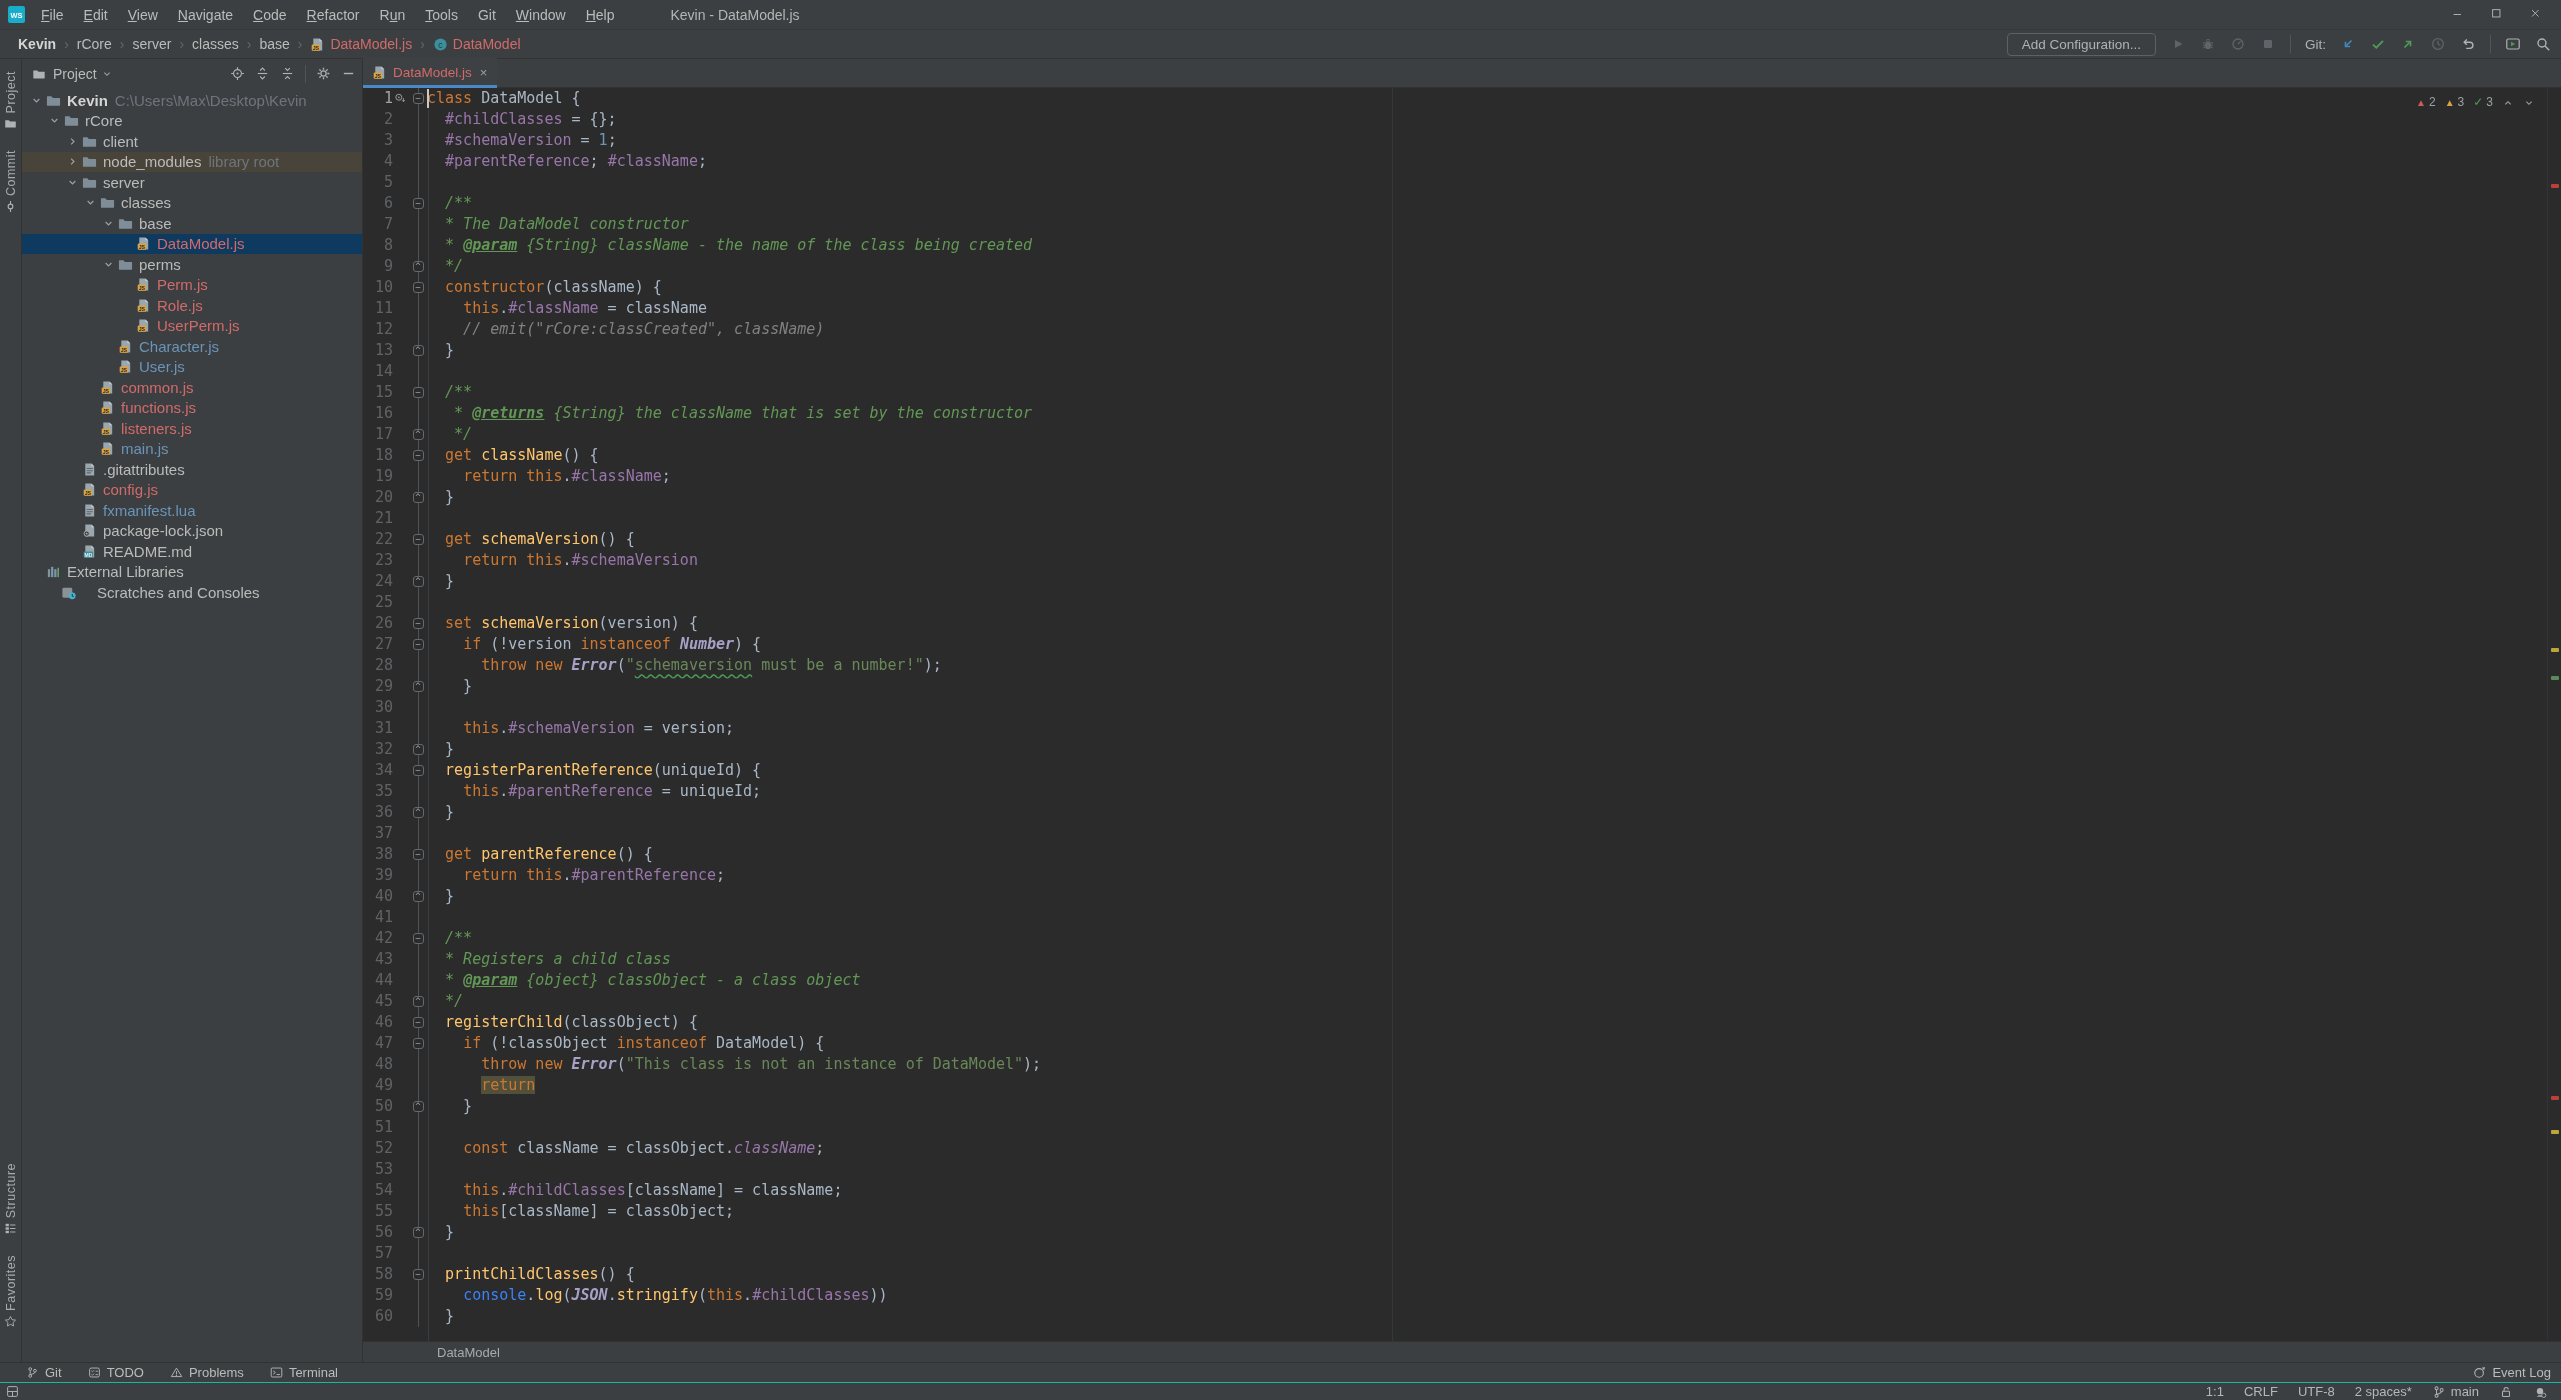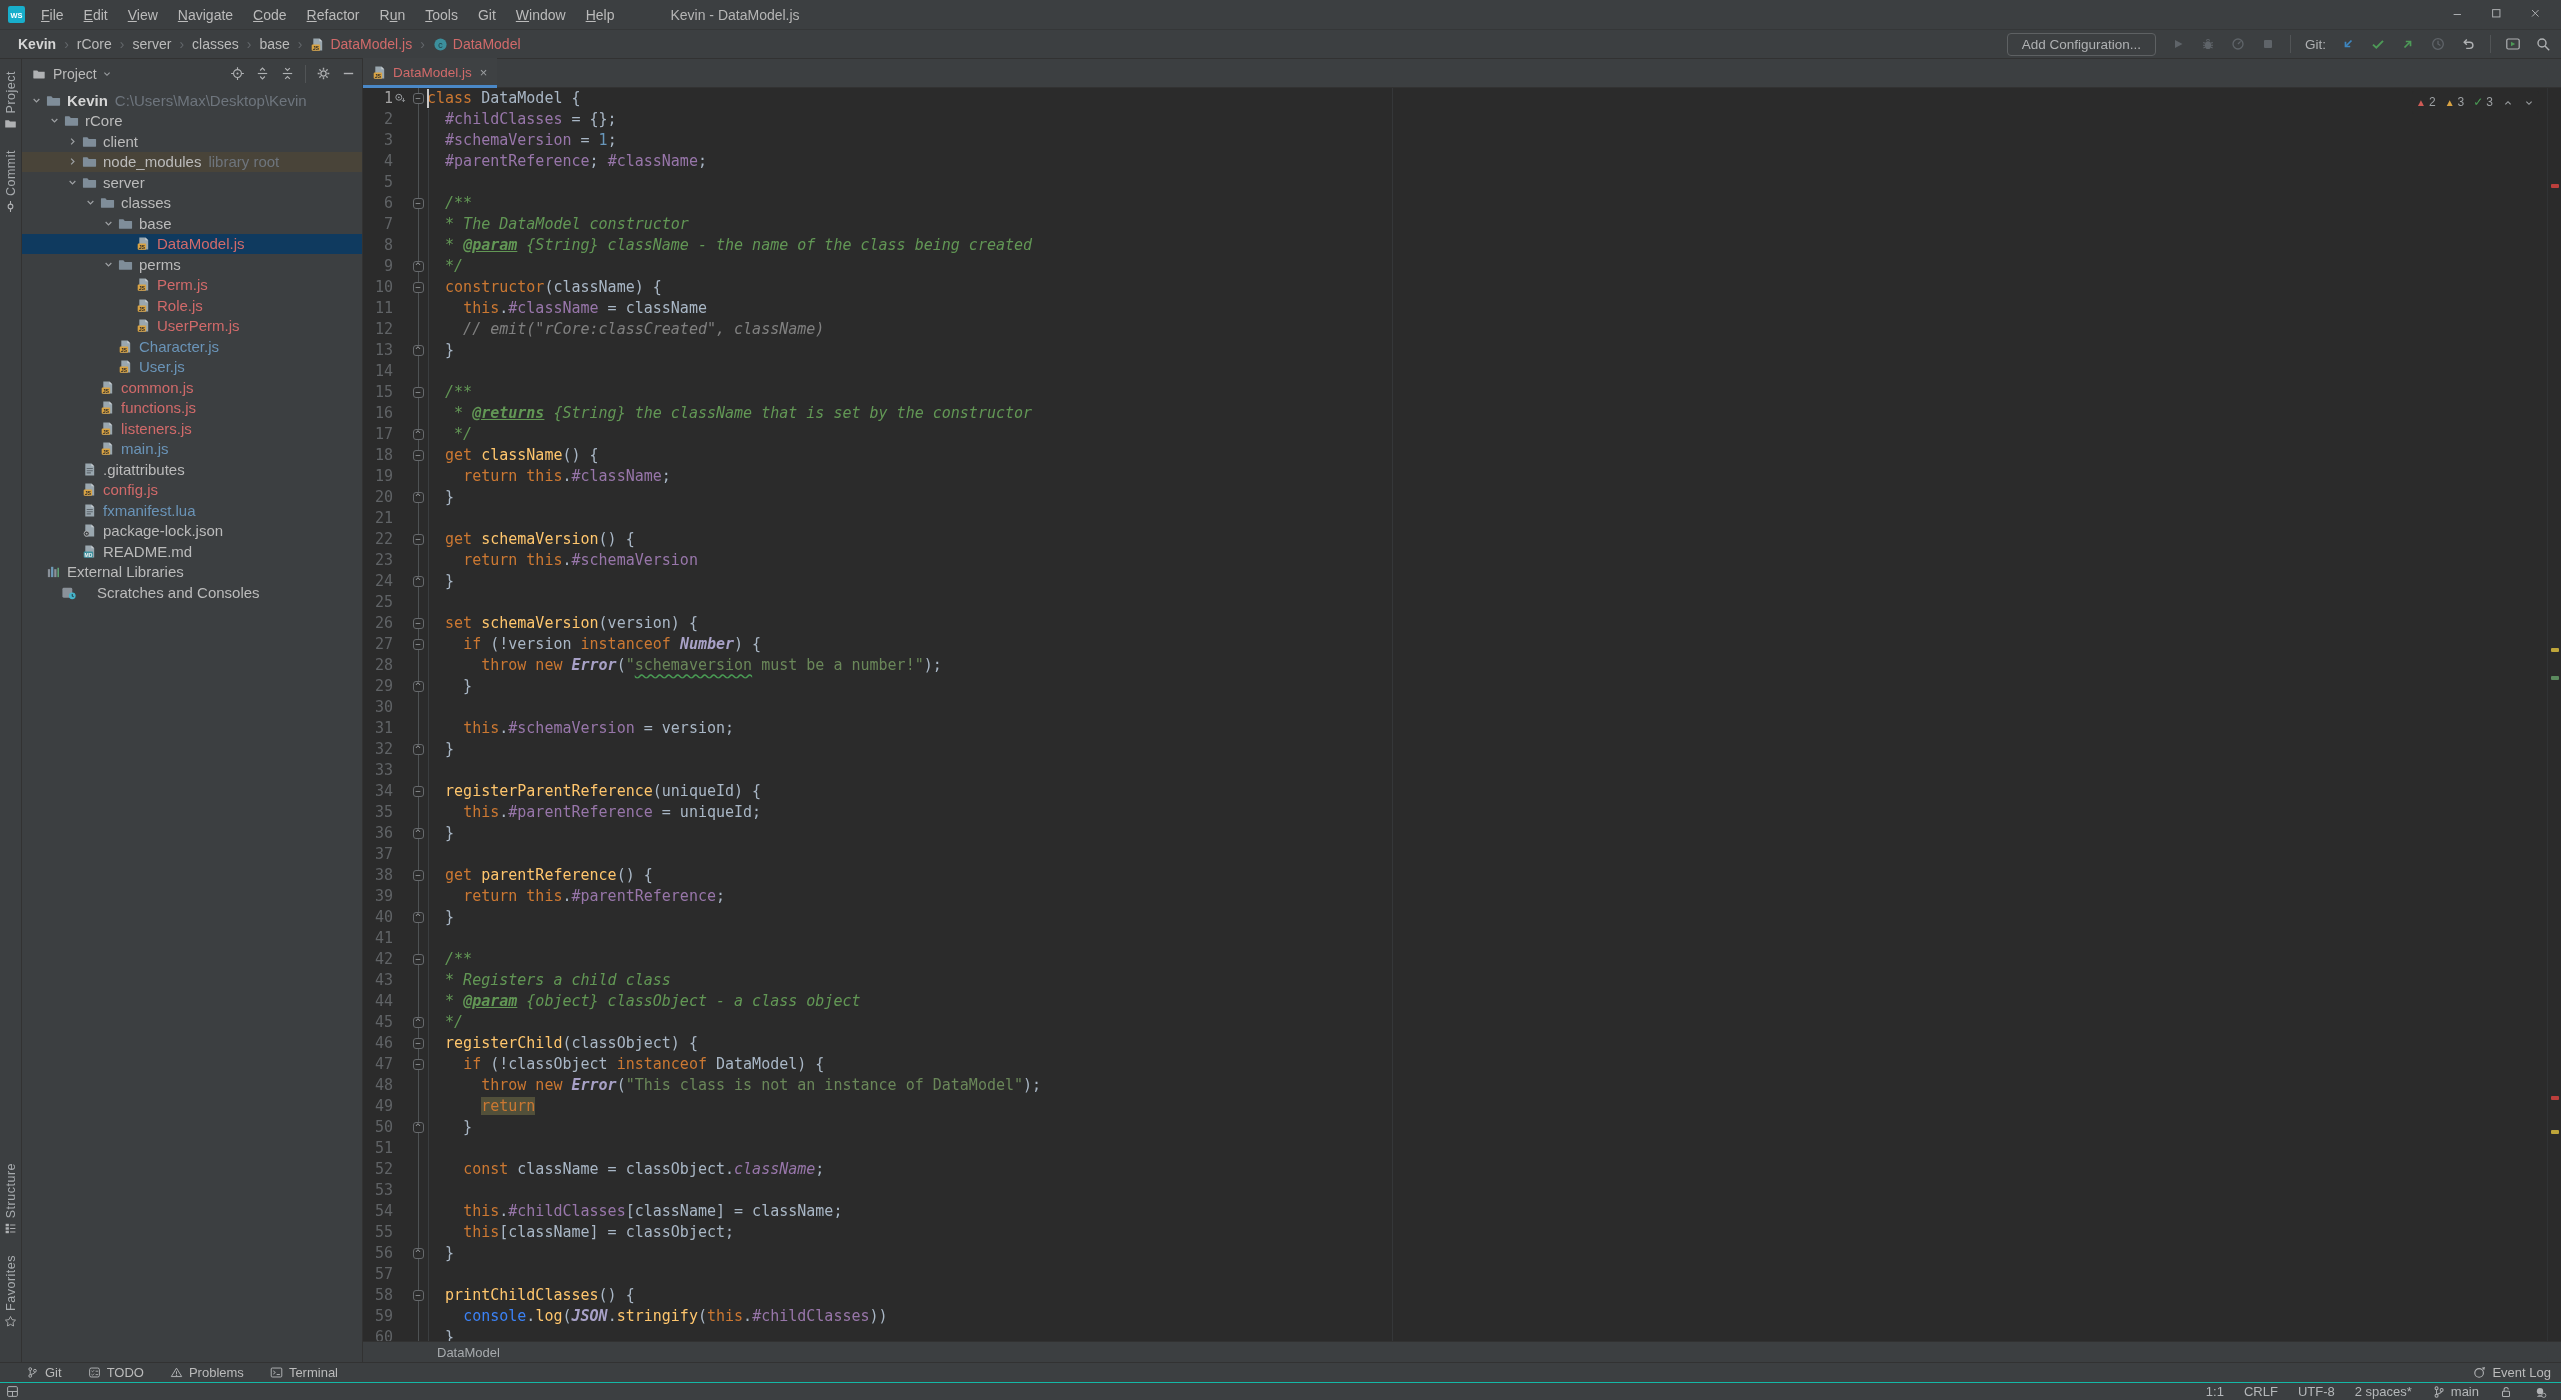--- a/index.html
+++ b/index.html
@@ -774,21 +774,20 @@
             <div class="eline"><span class="lnum">23</span><span class="gslot"></span><span class="fold"></span><span class="ltext"><span class="tk-p">    </span><span class="tk-k">return </span><span class="tk-k">this</span><span class="tk-p">.</span><span class="tk-f">#schemaVersion</span></span></div>
             <div class="eline"><span class="lnum">24</span><span class="gslot"></span><span class="fold"><span class="fm">^</span></span><span class="ltext"><span class="tk-p">  }</span></span></div>
             <div class="eline"><span class="lnum">25</span><span class="gslot"></span><span class="fold"></span><span class="ltext"></span></div>
             <div class="eline"><span class="lnum">26</span><span class="gslot"></span><span class="fold"><span class="fm">−</span></span><span class="ltext"><span class="tk-p">  </span><span class="tk-k">set </span><span class="tk-m">schemaVersion</span><span class="tk-p">(version) {</span></span></div>
             <div class="eline"><span class="lnum">27</span><span class="gslot"></span><span class="fold"><span class="fm">−</span></span><span class="ltext"><span class="tk-p">    </span><span class="tk-k">if</span><span class="tk-p"> (!version </span><span class="tk-k">instanceof</span><span class="tk-p"> </span><span class="tk-cl">Number</span><span class="tk-p">) {</span></span></div>
             <div class="eline"><span class="lnum">28</span><span class="gslot"></span><span class="fold"></span><span class="ltext"><span class="tk-p">      </span><span class="tk-k">throw new </span><span class="tk-cl">Error</span><span class="tk-p">(</span><span class="tk-s">"</span><span class="tk-typo">schemaversion</span><span class="tk-s"> must be a number!"</span><span class="tk-p">);</span></span></div>
             <div class="eline"><span class="lnum">29</span><span class="gslot"></span><span class="fold"><span class="fm">^</span></span><span class="ltext"><span class="tk-p">    }</span></span></div>
             <div class="eline"><span class="lnum">30</span><span class="gslot"></span><span class="fold"></span><span class="ltext"></span></div>
             <div class="eline"><span class="lnum">31</span><span class="gslot"></span><span class="fold"></span><span class="ltext"><span class="tk-p">    </span><span class="tk-k">this</span><span class="tk-p">.</span><span class="tk-f">#schemaVersion</span><span class="tk-p"> = version;</span></span></div>
             <div class="eline"><span class="lnum">32</span><span class="gslot"></span><span class="fold"><span class="fm">^</span></span><span class="ltext"><span class="tk-p">  }</span></span></div>
-            <div class="eline"><span class="lnum">33</span><span class="gslot"></span><span class="fold"></span><span class="ltext"></span></div>
             <div class="eline"><span class="lnum">34</span><span class="gslot"></span><span class="fold"><span class="fm">−</span></span><span class="ltext"><span class="tk-p">  </span><span class="tk-m">registerParentReference</span><span class="tk-p">(uniqueId) {</span></span></div>
             <div class="eline"><span class="lnum">35</span><span class="gslot"></span><span class="fold"></span><span class="ltext"><span class="tk-p">    </span><span class="tk-k">this</span><span class="tk-p">.</span><span class="tk-f">#parentReference</span><span class="tk-p"> = uniqueId;</span></span></div>
             <div class="eline"><span class="lnum">36</span><span class="gslot"></span><span class="fold"><span class="fm">^</span></span><span class="ltext"><span class="tk-p">  }</span></span></div>
             <div class="eline"><span class="lnum">37</span><span class="gslot"></span><span class="fold"></span><span class="ltext"></span></div>
             <div class="eline"><span class="lnum">38</span><span class="gslot"></span><span class="fold"><span class="fm">−</span></span><span class="ltext"><span class="tk-p">  </span><span class="tk-k">get </span><span class="tk-m">parentReference</span><span class="tk-p">() {</span></span></div>
             <div class="eline"><span class="lnum">39</span><span class="gslot"></span><span class="fold"></span><span class="ltext"><span class="tk-p">    </span><span class="tk-k">return </span><span class="tk-k">this</span><span class="tk-p">.</span><span class="tk-f">#parentReference</span><span class="tk-p">;</span></span></div>
             <div class="eline"><span class="lnum">40</span><span class="gslot"></span><span class="fold"><span class="fm">^</span></span><span class="ltext"><span class="tk-p">  }</span></span></div>
             <div class="eline"><span class="lnum">41</span><span class="gslot"></span><span class="fold"></span><span class="ltext"></span></div>
             <div class="eline"><span class="lnum">42</span><span class="gslot"></span><span class="fold"><span class="fm">−</span></span><span class="ltext"><span class="tk-d">  /**</span></span></div>
             <div class="eline"><span class="lnum">43</span><span class="gslot"></span><span class="fold"></span><span class="ltext"><span class="tk-d">  * Registers a child class</span></span></div>

